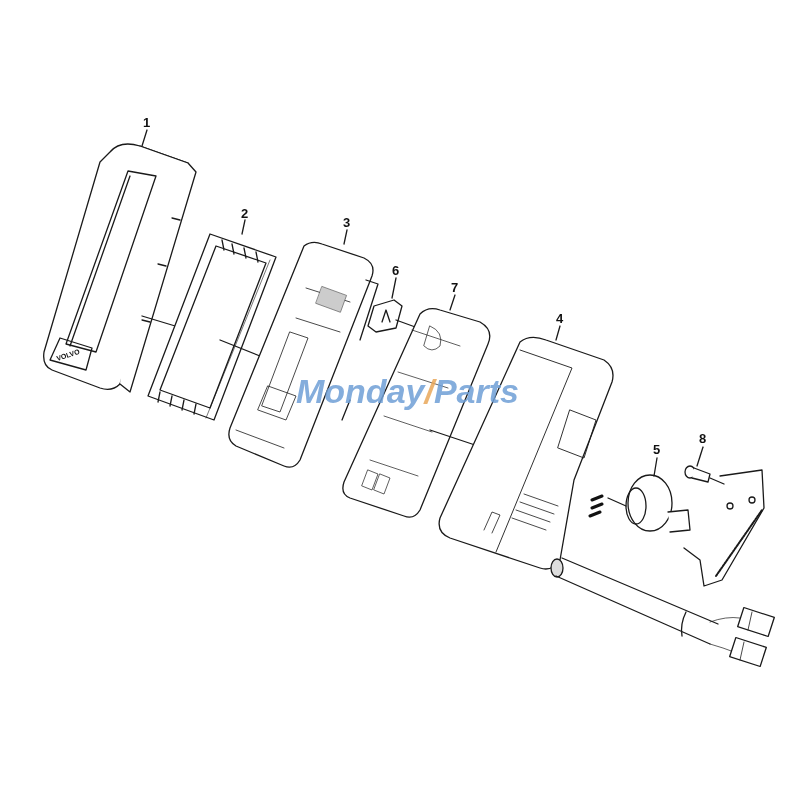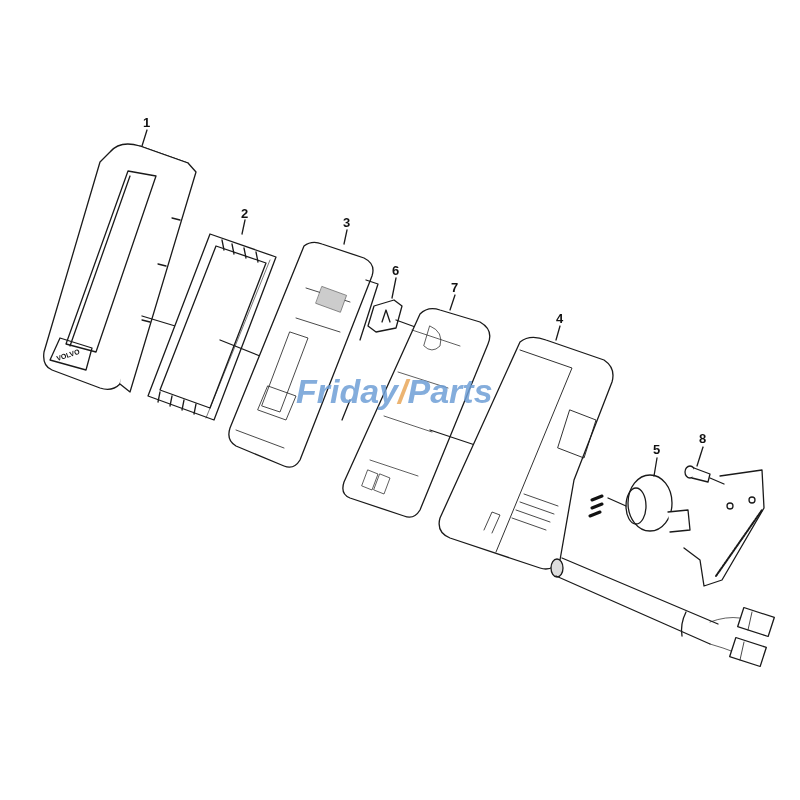--- a/index.html
+++ b/index.html
@@ -106,14 +106,14 @@
 <span class="callout" style="left:143px;top:116px">1</span>
 <span class="callout" style="left:241px;top:207px">2</span>
 <span class="callout" style="left:343px;top:216px">3</span>
 <span class="callout" style="left:392px;top:264px">6</span>
 <span class="callout" style="left:451px;top:281px">7</span>
 <span class="callout" style="left:556px;top:312px">4</span>
 <span class="callout" style="left:699px;top:432px">8</span>
 <span class="callout" style="left:653px;top:443px">5</span>
 
 <div class="wm">
-  <span>Friday</span><span class="slash">/</span><span>Parts</span>
+  <span>Monday</span><span class="slash">/</span><span>Parts</span>
 </div>
 
 </body></html>

